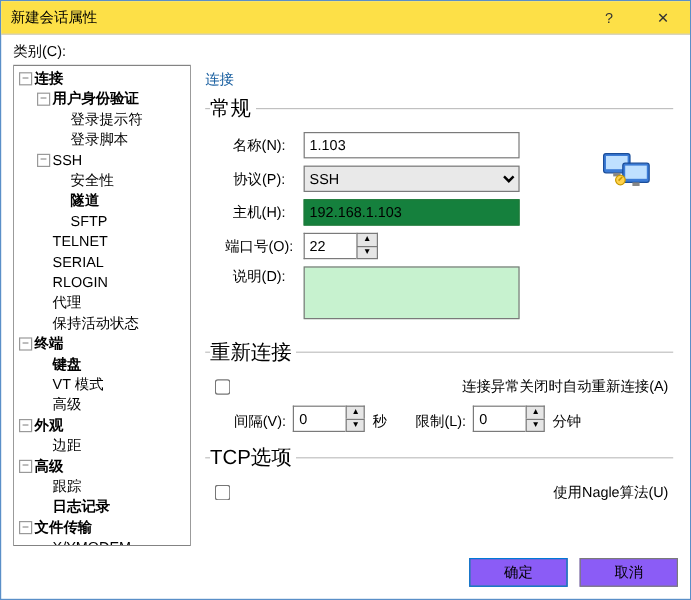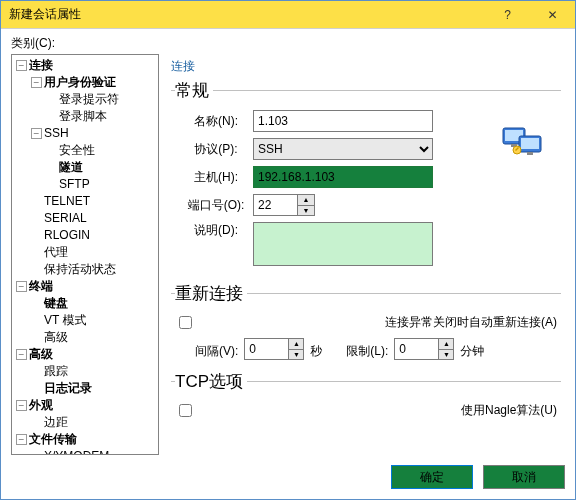--- a/index.html
+++ b/index.html
@@ -187,21 +187,21 @@
   .button-row {
     display: flex;
     justify-content: flex-end;
     gap: 10px;
     padding-top: 10px;
   }
   button.dlg {
     width: 82px;
     height: 24px;
     border: 1px solid #7a7a7a;
-    background: #15803d;
+    background: #8b5cf6;
     font: inherit;
   }
   button.dlg.default {
     outline: 1px solid #0078d7;
     outline-offset: -1px;
   }
   label.chk { display:flex; align-items:center; gap:4px;justify-content:space-between;}
   .panel-inner{position:relative;}
   .flexgrow{flex:1;}
 </style>
@@ -245,29 +245,29 @@
               <li><span class="notwig"></span><span>保持活动状态</span></li>
             </ul>
           </li>
           <li><span class="twig">−</span><span class="bold">终端</span>
             <ul>
               <li><span class="notwig"></span><span class="bold">键盘</span></li>
               <li><span class="notwig"></span><span>VT 模式</span></li>
               <li><span class="notwig"></span><span>高级</span></li>
             </ul>
           </li>
+          <li><span class="twig">−</span><span class="bold">外观</span>
+            <ul>
+              <li><span class="notwig"></span><span>边距</span></li>
+            </ul>
+          </li>
           <li><span class="twig">−</span><span class="bold">高级</span>
             <ul>
               <li><span class="notwig"></span><span>跟踪</span></li>
               <li><span class="notwig"></span><span class="bold">日志记录</span></li>
-            </ul>
-          </li>
-          <li><span class="twig">−</span><span class="bold">外观</span>
-            <ul>
-              <li><span class="notwig"></span><span>边距</span></li>
             </ul>
           </li>
           <li><span class="twig">−</span><span class="bold">文件传输</span>
             <ul>
               <li><span class="notwig"></span><span>X/YMODEM</span></li>
 
             </ul>
           </li>
         </ul>
       </div>

